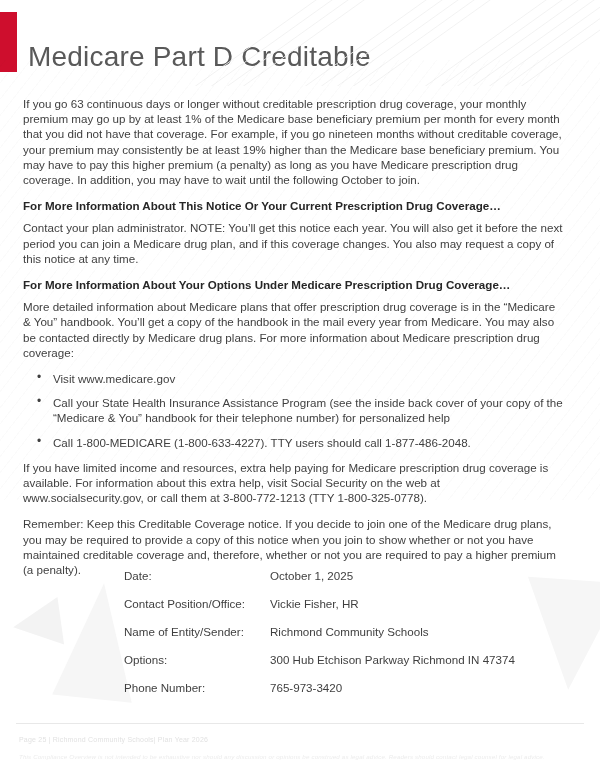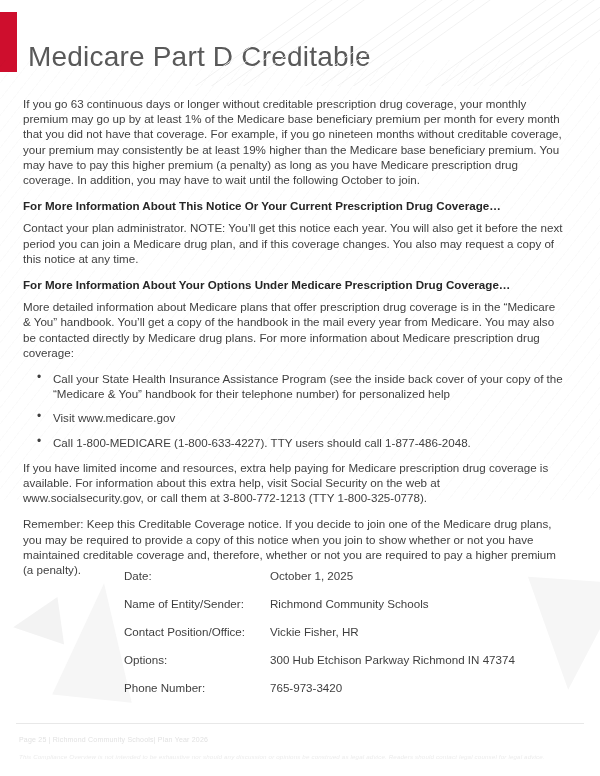--- a/index.html
+++ b/index.html
@@ -247,41 +247,41 @@
 
     <p class="body">If you go 63 continuous days or longer without creditable prescription drug coverage, your monthly premium may go up by at least 1% of the Medicare base beneficiary premium per month for every month that you did not have that coverage. For example, if you go nineteen  months without creditable coverage, your premium may consistently be at least 19% higher than the Medicare base beneficiary premium. You may have to pay this higher premium (a penalty) as long as you have Medicare prescription drug coverage. In addition, you may have  to wait until the following October to join.</p>
 
     <h2 class="subhead">For More Information About This Notice Or Your Current Prescription Drug Coverage…</h2>
     <p class="body">Contact your plan administrator. NOTE: You’ll get this notice each year. You will also get it before the next period you can join a Medicare drug plan, and if this coverage changes. You also may request a copy of this notice at any time.</p>
 
     <h2 class="subhead">For More Information About Your Options Under Medicare Prescription Drug Coverage…</h2>
     <p class="body">More detailed information about Medicare plans that offer prescription drug coverage is in the “Medicare &amp; You” handbook. You’ll get a copy of the handbook in the mail every year from  Medicare. You may also be contacted directly by Medicare drug plans. For more information about Medicare prescription drug coverage:</p>
 
     <ul class="bullets">
+      <li>Visit www.medicare.gov</li>
       <li>Call your State Health Insurance Assistance Program (see the inside back cover of your copy of the “Medicare &amp; You” handbook for their telephone number) for personalized help</li>
-      <li>Visit www.medicare.gov</li>
       <li>Call 1-800-MEDICARE (1-800-633-4227). TTY users should call 1-877-486-2048.</li>
     </ul>
 
     <p class="body">If you have limited income and resources, extra help paying for Medicare prescription drug coverage is available. For information about this extra help, visit Social Security on the web at www.socialsecurity.gov, or call them at 3-800-772-1213 (TTY 1-800-325-0778).</p>
     <p class="body">Remember: Keep this Creditable Coverage notice. If you decide to join one of the Medicare drug plans, you may be required to provide a copy of this notice when you join to show whether or not you have maintained creditable coverage and, therefore, whether or not you are required to pay a higher premium (a penalty).</p>
   </div>
 
   <div class="info-block">
     <div class="info-row">
       <div class="info-label">Date:</div>
       <div class="info-value">October 1, 2025</div>
     </div>
     <div class="info-row">
+      <div class="info-label">Contact Position/Office:</div>
+      <div class="info-value">Vickie Fisher, HR</div>
+    </div>
+    <div class="info-row">
       <div class="info-label">Name of Entity/Sender:</div>
       <div class="info-value">Richmond Community Schools</div>
-    </div>
-    <div class="info-row">
-      <div class="info-label">Contact Position/Office:</div>
-      <div class="info-value">Vickie Fisher, HR</div>
     </div>
     <div class="info-row">
       <div class="info-label">Options:</div>
       <div class="info-value">300 Hub Etchison Parkway Richmond IN 47374</div>
     </div>
     <div class="info-row">
       <div class="info-label">Phone Number:</div>
       <div class="info-value">765-973-3420</div>
     </div>
   </div>

